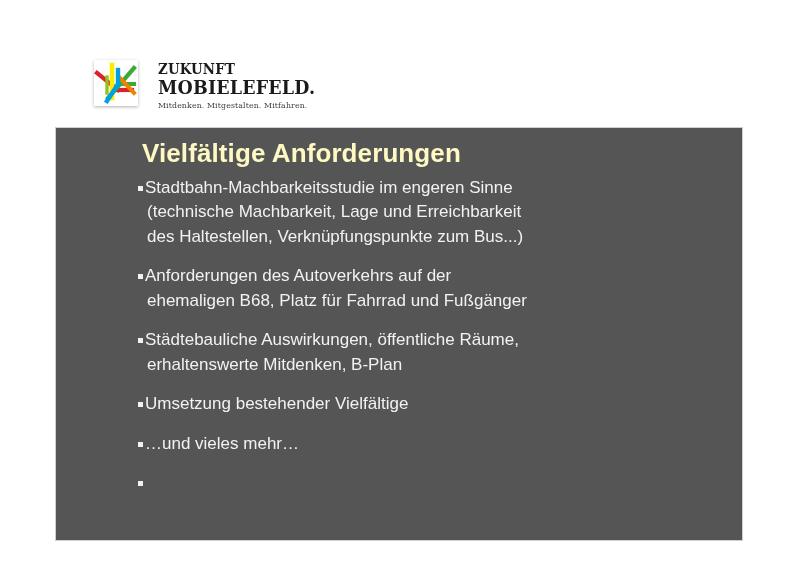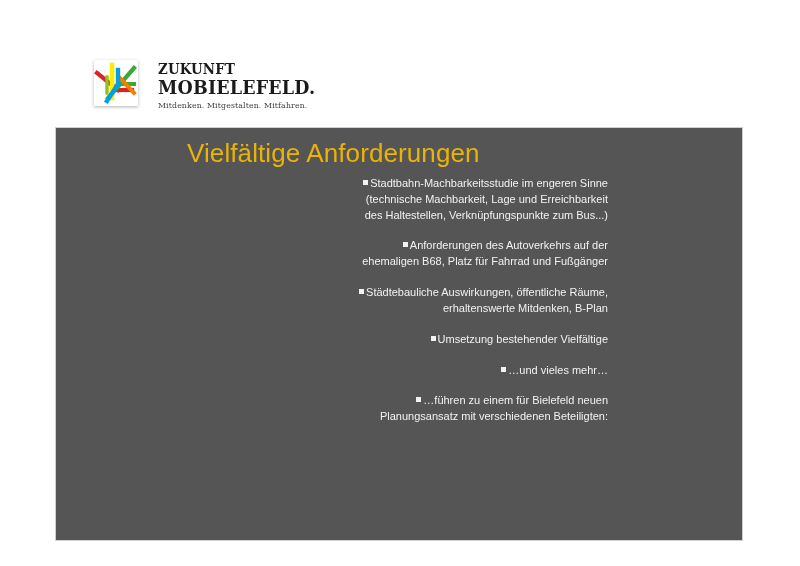--- a/index.html
+++ b/index.html
@@ -71,43 +71,41 @@
     height: 412px;
     background: #555555;
     box-shadow: 0 0 0 1px #cfcfcf;
   }
 
   .slide-title {
     position: absolute;
     left: 86px;
     top: 10px;
     font-size: 26px;
-    font-weight: normal;
-    color: #eab308;
+    font-weight: bold;
+    color: #fef9c3;
     letter-spacing: 0.1px;
     white-space: nowrap;
-    margin-left: 45px;
   }
 
   .bullet-list {
     position: absolute;
     left: 82px;
     top: 48px;
     width: 470px;
   }
   .bullet-item {
     position: relative;
     color: #f2f2f2;
-    font-size: 11px;
+    font-size: 17px;
     line-height: 1.44;
     margin-bottom: 15px;
     white-space: pre-line;
     text-indent: -9px;
     padding-left: 9px;
-    text-align: right;
   }
   .bullet-item:last-child { margin-bottom: 0; }
   .bullet-mark {
     display: inline-block;
     width: 5px;
     height: 5px;
     background: #f2f2f2;
     vertical-align: 2px;
     margin-right: 2px;
   }
@@ -159,17 +157,16 @@
     <div class="bullet-item"><span class="bullet-mark"></span><span>Anforderungen des Autoverkehrs auf der
 ehemaligen B68, Platz für Fahrrad und Fußgänger</span></div>
 
     <div class="bullet-item"><span class="bullet-mark"></span><span>Städtebauliche Auswirkungen, öffentliche Räume,
 erhaltenswerte Mitdenken, B-Plan</span></div>
 
     <div class="bullet-item"><span class="bullet-mark"></span><span>Umsetzung bestehender Vielfältige</span></div>
 
     <div class="bullet-item"><span class="bullet-mark"></span><span>…und vieles mehr…</span></div>
 
-    <div class="bullet-item"><span class="bullet-mark"></span><span>…führen zu einem für Bielefeld neuen
-Planungsansatz mit verschiedenen Beteiligten:</span></div>
+    <div class="bullet-item"><span class="bullet-mark"></span></div>
 
   </div>
 </div>
 
 </body></html>

